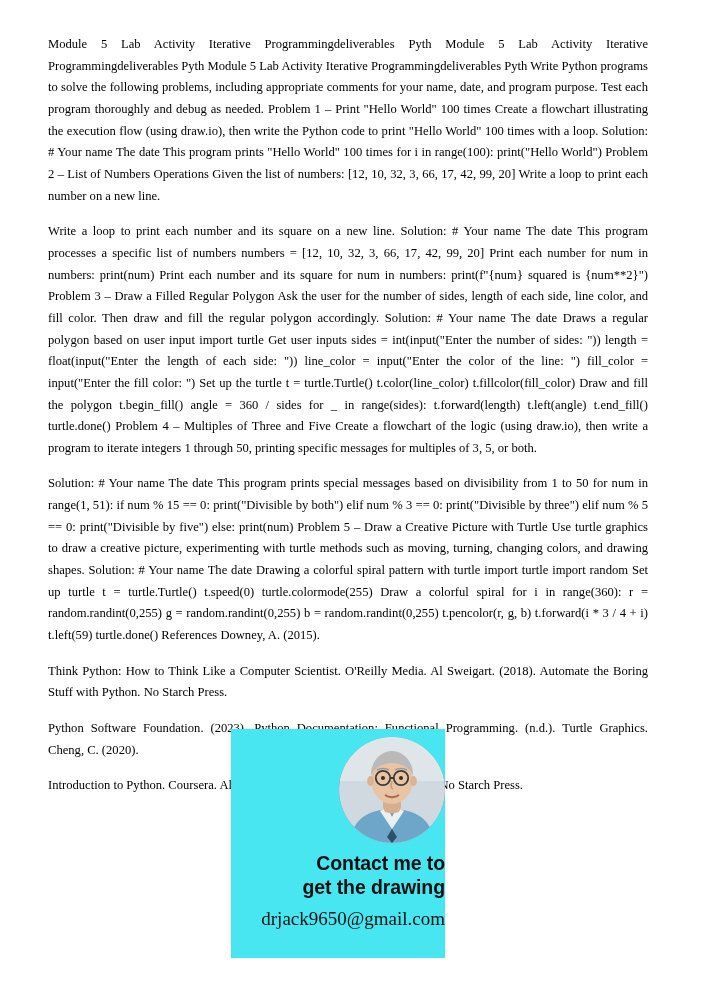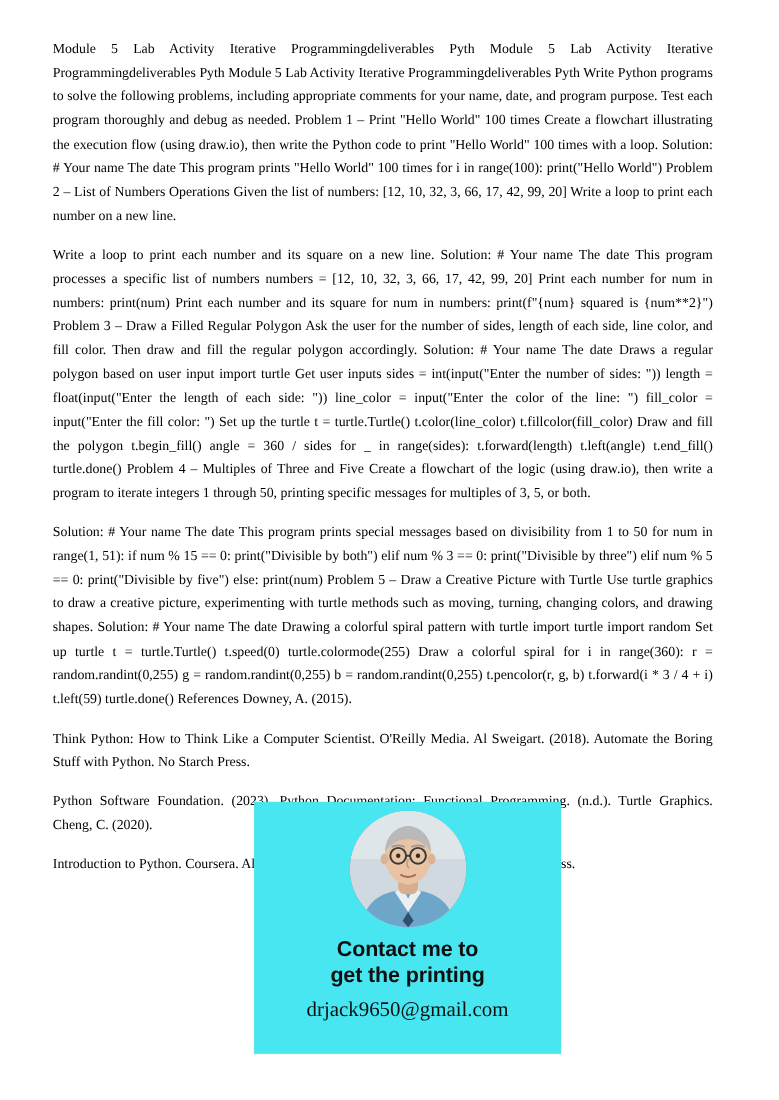--- a/index.html
+++ b/index.html
@@ -38,26 +38,26 @@
     white-space: pre-wrap;
   }
   .para:last-child {
     margin-bottom: 0;
   }
   
   #contact-card {
     position: absolute;
     left: 231px;
     top: 729px;
-    width: 279px;
+    width: 214px;
     height: 229px;
     background: #47e6f0;
     display: flex;
     flex-direction: column;
-    align-items: center;
+    align-items: flex-end;
     justify-content: flex-start;
     box-shadow: 0 0 0 1px rgba(0,0,0,0.04);
   }
   #avatar {
     margin-top: 8px;
     width: 106px;
     height: 106px;
     border-radius: 50%;
     overflow: hidden;
     background: #8fa6b8;
@@ -140,17 +140,17 @@
           <path d="M38 33 C41 31 47 31 50 33" stroke="#9a9a9a" stroke-width="1.6" fill="none"></path>
           <path d="M56 33 C59 31 65 31 68 33" stroke="#9a9a9a" stroke-width="1.6" fill="none"></path>
 
           <path d="M53 44 C51.5 49 51.5 51 54 52" stroke="#c99d7d" stroke-width="1.6" fill="none"></path>
 
           <path d="M46 58 C50 61 56 61 60 58" stroke="#a9654f" stroke-width="1.8" fill="none"></path>
         </g>
       </svg>
     </div>
     <div class="card-line" id="card-line1">Contact me to</div>
-    <div class="card-line" id="card-line2">get the printing</div>
+    <div class="card-line" id="card-line2">get the drawing</div>
     <div id="card-email">drjack9650@gmail.com</div>
   </div>
 
 </div>
 
 </body></html>

